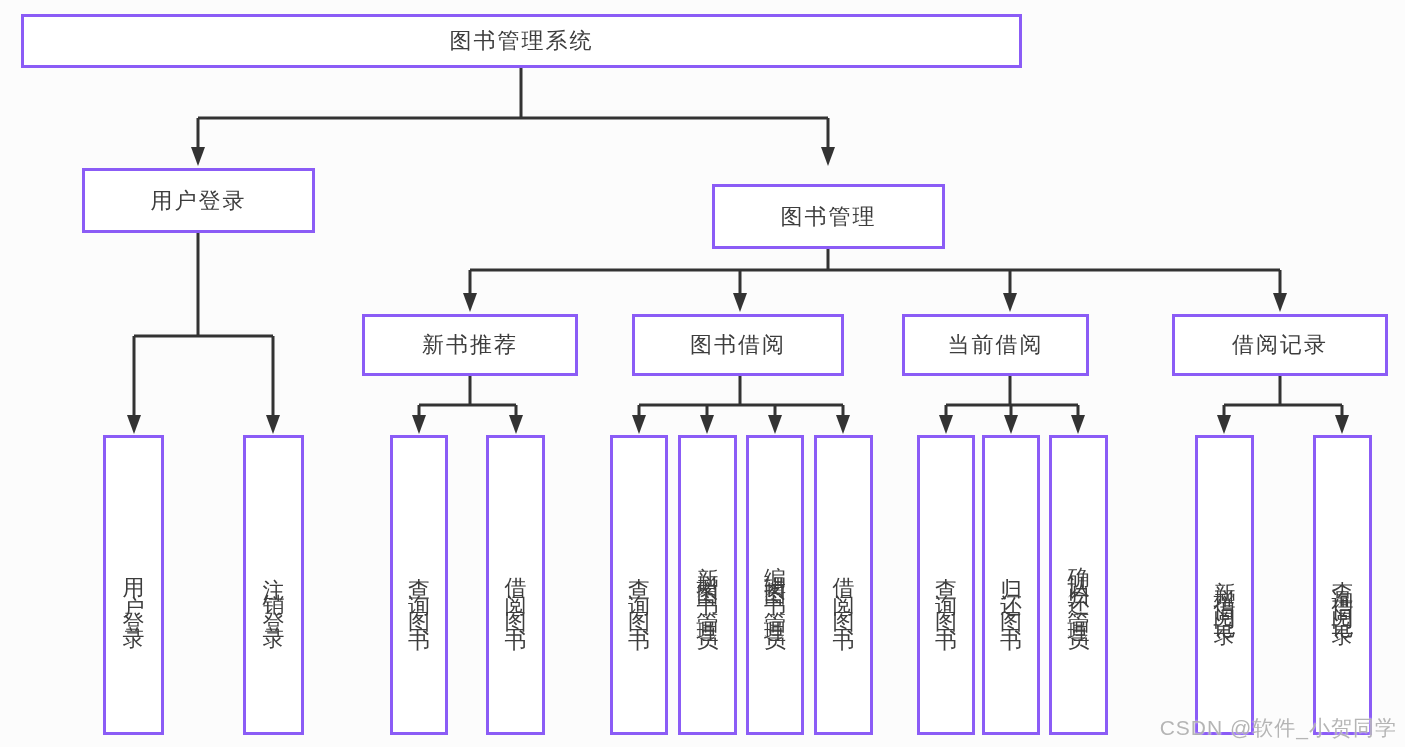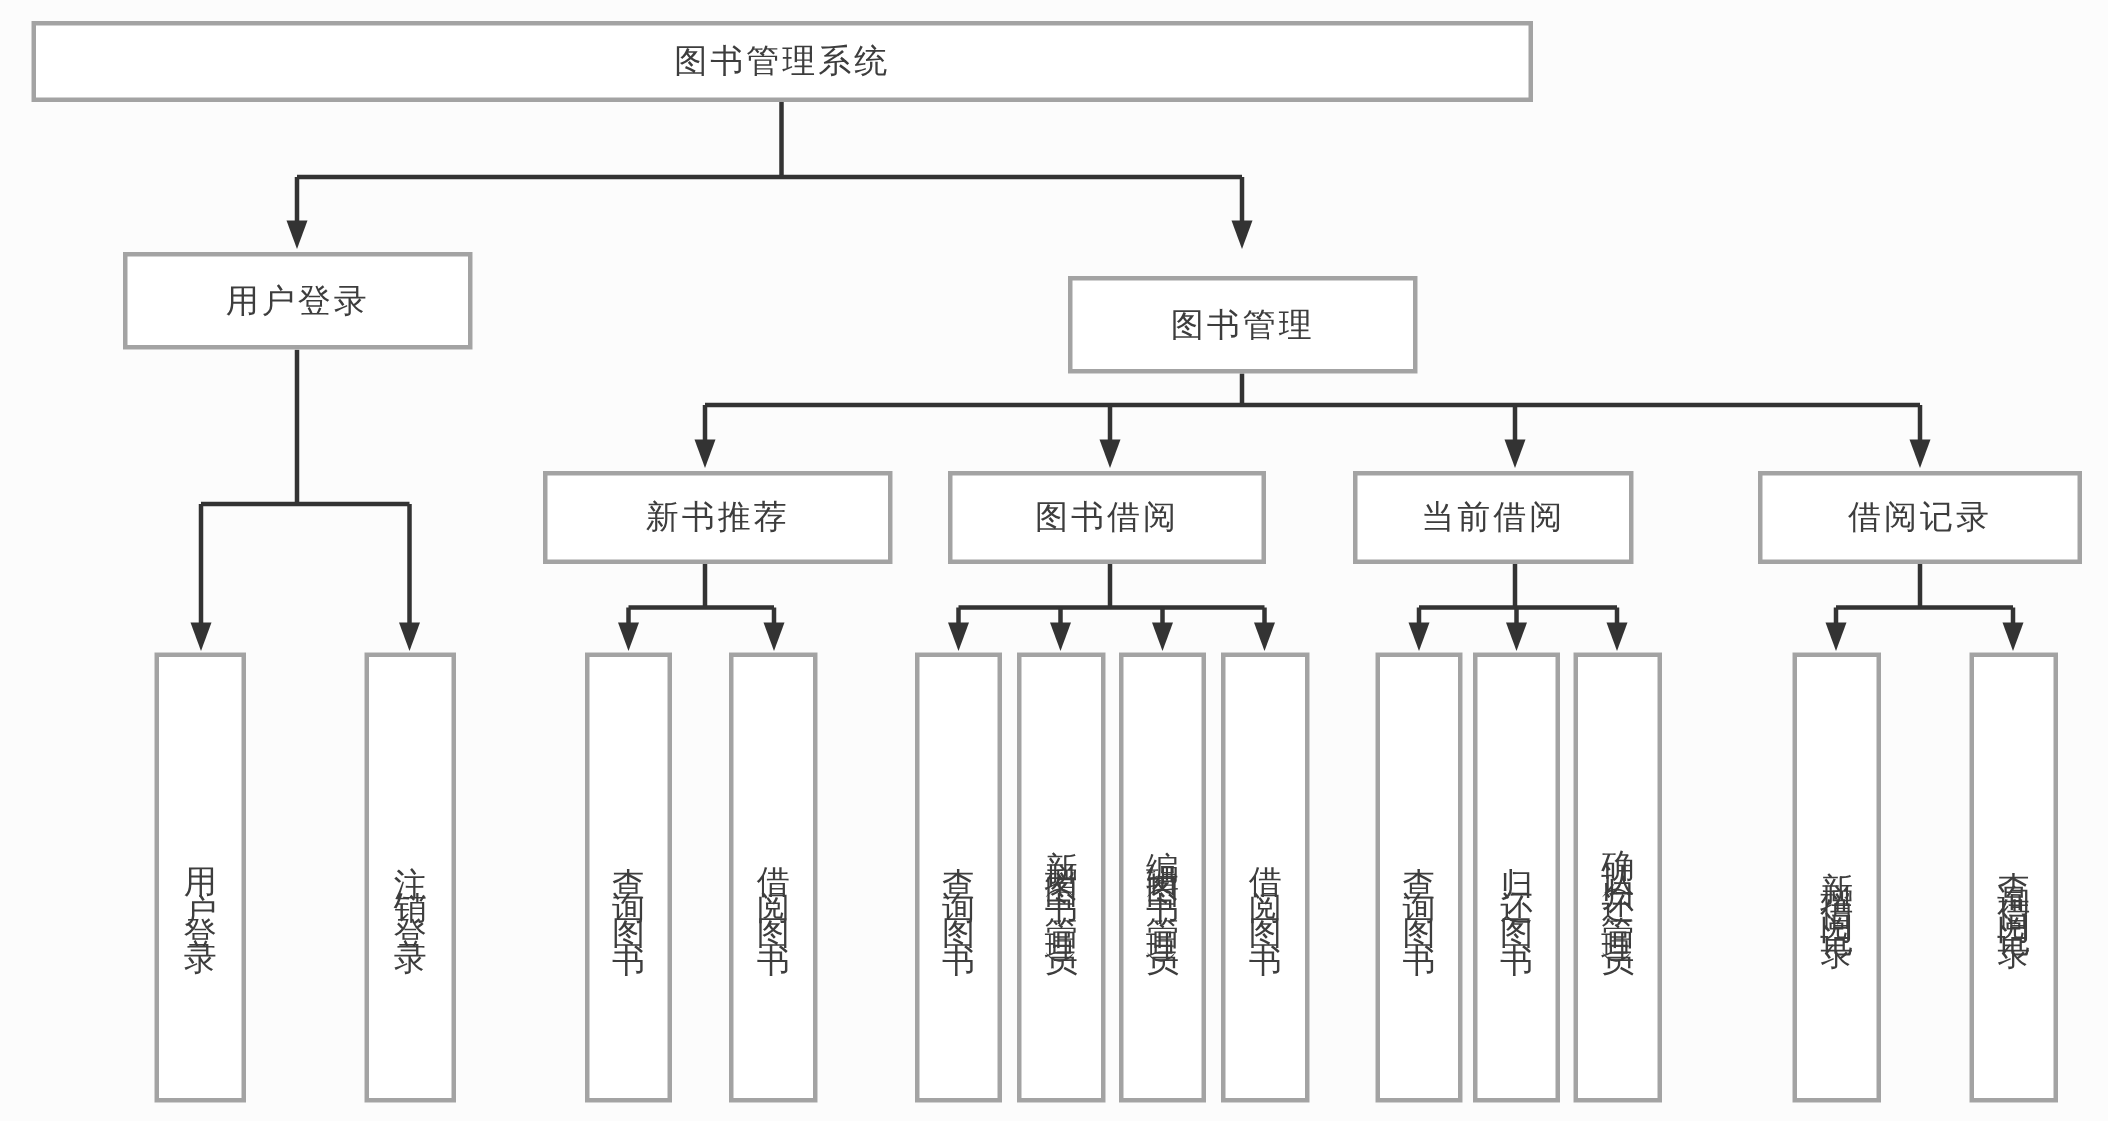--- a/index.html
+++ b/index.html
@@ -16,21 +16,21 @@
   }
   #wires{
     position:absolute;
     left:0;top:0;
     width:1405px;height:747px;
   }
   .box{
     position:absolute;
     box-sizing:border-box;
     background:#ffffff;
-    border:3px solid #a3a3a3;
+    border:3px solid #8b5cf6;
     display:flex;
     align-items:center;
     justify-content:center;
     color:#3d3d3d;
     font-size:22px;
     line-height:1;
   }
   .h span{
     letter-spacing:2px;
     white-space:nowrap;
@@ -128,21 +128,21 @@
     <span>图书管理系统</span>
   </div>
 
   <div class="box h" style="left:82px;top:168px;width:233px;height:65px">
     <span>用户登录</span>
   </div>
   <div class="box h" style="left:712px;top:184px;width:233px;height:65px">
     <span>图书管理</span>
   </div>
 
-  <div class="box h" style="left:362px;top:314px;width:233px;height:62px">
+  <div class="box h" style="left:362px;top:314px;width:216px;height:62px">
     <span>新书推荐</span>
   </div>
   <div class="box h" style="left:632px;top:314px;width:212px;height:62px">
     <span>图书借阅</span>
   </div>
   <div class="box h" style="left:902px;top:314px;width:187px;height:62px">
     <span>当前借阅</span>
   </div>
   <div class="box h" style="left:1172px;top:314px;width:216px;height:62px">
     <span>借阅记录</span>
@@ -185,14 +185,15 @@
     <span>确认归还（管理员）</span>
   </div>
 
   <div class="box v ls-narrow" style="left:1195px;top:435px;width:59px;height:300px">
     <span>新增借阅记录</span>
   </div>
   <div class="box v ls-narrow" style="left:1313px;top:435px;width:59px;height:300px">
     <span>查询借阅记录</span>
   </div>
 
+  <div class="watermark">CSDN @软件_小贺同学</div>
 
 </div>
 
 </body></html>

